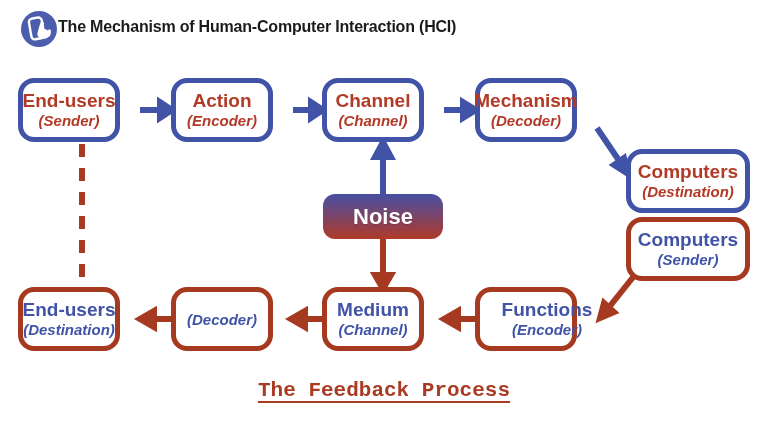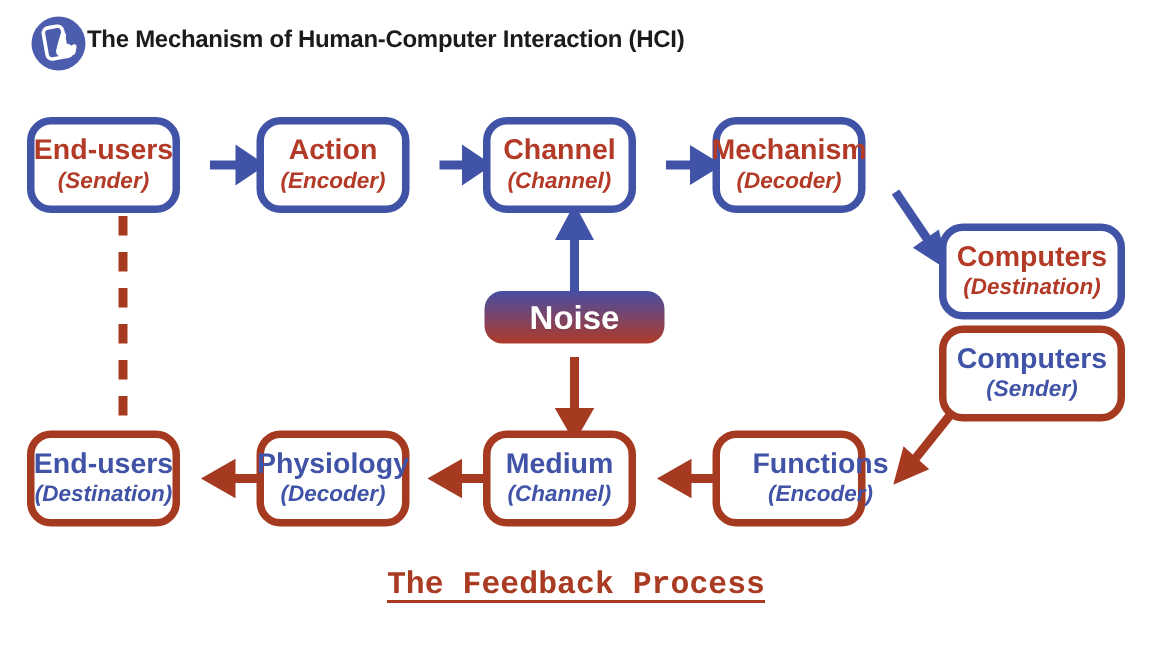--- a/index.html
+++ b/index.html
@@ -27,21 +27,21 @@
         z-index:2;padding:2px;}
   .node.blue{border:5px solid var(--blue);}
   .node.red{border:5px solid var(--red);}
   .node .label{font-weight:bold;font-size:19px;line-height:1.05;white-space:nowrap;}
   .node .role{font-style:italic;font-size:15px;font-weight:600;margin-top:1px;white-space:nowrap;}
   .text-red{color:var(--text-red);}
   .text-blue{color:var(--text-blue);}
   .wide{width:124px;}
 
   
-  .noise{position:absolute;left:323px;top:194px;width:120px;height:35px;border-radius:12px;
+  .noise{position:absolute;left:323px;top:194px;width:120px;height:45px;border-radius:12px;
          background:linear-gradient(180deg,#474fa2 0%,#7e4465 52%,#b03a28 100%);
          color:#fff;font-weight:bold;font-size:22px;display:flex;align-items:center;
          justify-content:center;z-index:2;text-shadow:0 1px 1px rgba(0,0,0,0.15);}
 
   
   .caption-wrap{position:absolute;left:0;top:379px;width:768px;text-align:center;z-index:2;}
   .caption{font-size:21px;font-weight:bold;color:#a93b22;text-decoration:underline;
            text-decoration-thickness:2px;text-underline-offset:5px;white-space:nowrap;font-family:Liberation Mono, monospace;}
 </style>
 </head>
@@ -140,21 +140,20 @@
   </div>
   <div class="node red text-blue" style="left:475px;top:287px;padding-left:44px;">
     <div class="label">Functions</div>
     <div class="role">(Encoder)</div>
   </div>
   <div class="node red text-blue" style="left:322px;top:287px;">
     <div class="label">Medium</div>
     <div class="role">(Channel)</div>
   </div>
   <div class="node red text-blue" style="left:171px;top:287px;">
-    <div class="label">Physiology</div>
     <div class="role">(Decoder)</div>
   </div>
   <div class="node red text-blue" style="left:18px;top:287px;">
     <div class="label">End-users</div>
     <div class="role">(Destination)</div>
   </div>
 
   <div class="noise">Noise</div>
 
   <div class="caption-wrap">

